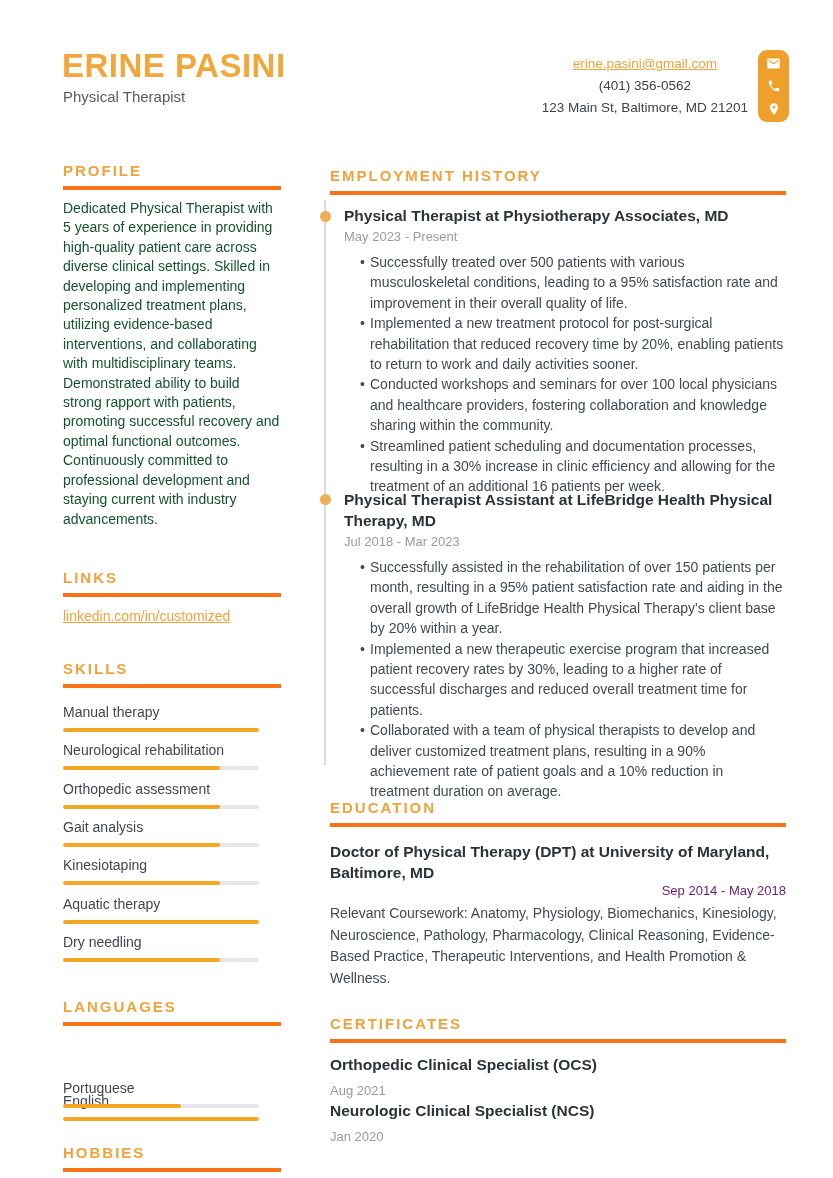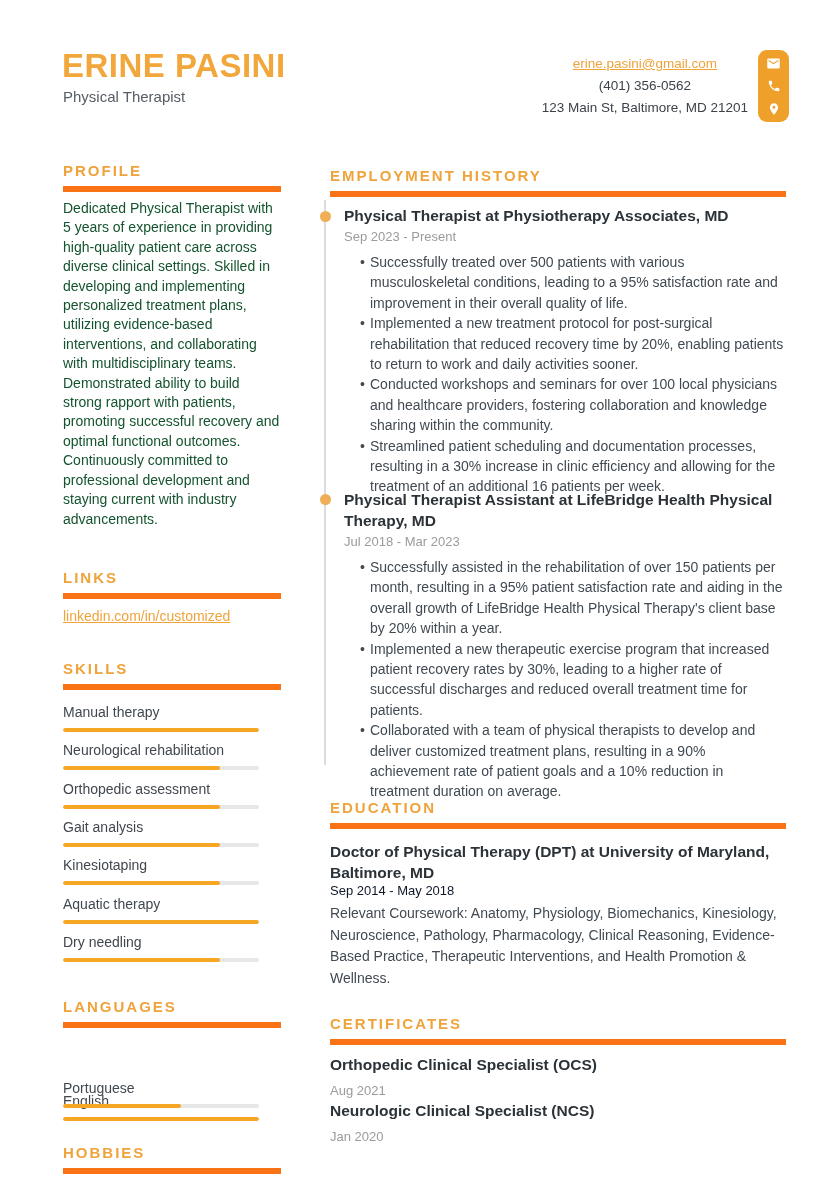--- a/index.html
+++ b/index.html
@@ -17,21 +17,21 @@
   .contact a{color:#EFA33B;text-decoration:underline;}
   .iconbar{left:758px;top:50px;width:31px;height:72px;background:#EFA02B;border-radius:9px;
     display:flex;flex-direction:column;align-items:center;justify-content:space-around;padding:2px 0;box-sizing:border-box;}
   .iconbar svg{display:block;}
 
   
   .leftcol{left:63px;width:218px;}
   .rightcol{left:330px;width:456px;}
 
   .heading{font-size:15px;font-weight:700;letter-spacing:2px;color:#EFA33B;
-    line-height:14px;padding-bottom:8px;border-bottom:6px solid #f97316;}
+    line-height:14px;padding-bottom:8px;border-bottom:4px solid #f97316;}
 
   .bodytext{font-size:14px;line-height:19.4px;color:#14532d;}
 
   .linkitem a{font-size:14px;color:#EFA33B;text-decoration:underline;}
 
   
   .meter-label{font-size:14px;color:#40474E;line-height:18px;}
   .bar-track{width:196px;height:4px;background:#E7E7E7;border-radius:2px;margin-top:7px;overflow:hidden;}
   .bar-fill{height:100%;background:#F5A623;border-radius:2px;}
 
@@ -39,21 +39,21 @@
   .timeline{left:324px;top:200px;width:2px;height:565px;background:#DADDDF;}
   .job{left:344px;width:442px;}
   .jobdot{width:11px;height:11px;border-radius:50%;background:#F0AE57;left:-24px;position:absolute;}
   .jobtitle{font-size:15.5px;font-weight:700;color:#2B3238;line-height:21px;}
   .jobdates{font-size:13px;color:#9B9B9B;line-height:16px;margin-top:3px;}
   ul.bullets{margin:7px 0 0 0;padding:0;list-style:none;}
   ul.bullets li{position:relative;padding-left:26px;font-size:14px;line-height:20.4px;color:#414A52;}
   ul.bullets li::before{content:"\2022";position:absolute;left:16px;color:#414A52;}
 
   .degtitle{font-size:15.5px;font-weight:700;color:#2B3238;line-height:21px;}
-  .degdates{font-size:13px;color:#0f172a;line-height:16px;}
+  .degdates{font-size:13px;color:#701a75;line-height:16px;text-align:right;}
   .degdesc{font-size:14px;line-height:21.7px;color:#414A52;margin-top:4px;}
 
   .certtitle{font-size:15.5px;font-weight:700;color:#2B3238;line-height:20px;}
   .certdates{font-size:13px;color:#9B9B9B;line-height:16px;margin-top:8px;}
 </style>
 </head>
 <body>
 
 <div class="abs name">ERINE PASINI</div>
 <div class="abs subtitle">Physical Therapist</div>
@@ -151,21 +151,21 @@
 
 <div class="abs leftcol heading" style="top:1146px;">HOBBIES</div>
 
 <div class="abs rightcol heading" style="top:169px;">EMPLOYMENT HISTORY</div>
 
 <div class="abs timeline"></div>
 
 <div class="abs job" style="top:205px;">
   <span class="jobdot" style="top:6px;"></span>
   <div class="jobtitle">Physical Therapist at Physiotherapy Associates, MD</div>
-  <div class="jobdates">Sep 2023 - Present</div>
+  <div class="jobdates">May 2023 - Present</div>
   <ul class="bullets">
     <li>Successfully treated over 500 patients with various musculoskeletal conditions, leading to a 95% satisfaction rate and improvement in their overall quality of life.</li>
     <li>Implemented a new treatment protocol for post-surgical rehabilitation that reduced recovery time by 20%, enabling patients to return to work and daily activities sooner.</li>
     <li>Conducted workshops and seminars for over 100 local physicians and healthcare providers, fostering collaboration and knowledge sharing within the community.</li>
     <li>Streamlined patient scheduling and documentation processes, resulting in a 30% increase in clinic efficiency and allowing for the treatment of an additional 16 patients per week.</li>
   </ul>
 </div>
 
 <div class="abs job" style="top:489px;">
   <span class="jobdot" style="top:5px;"></span>

